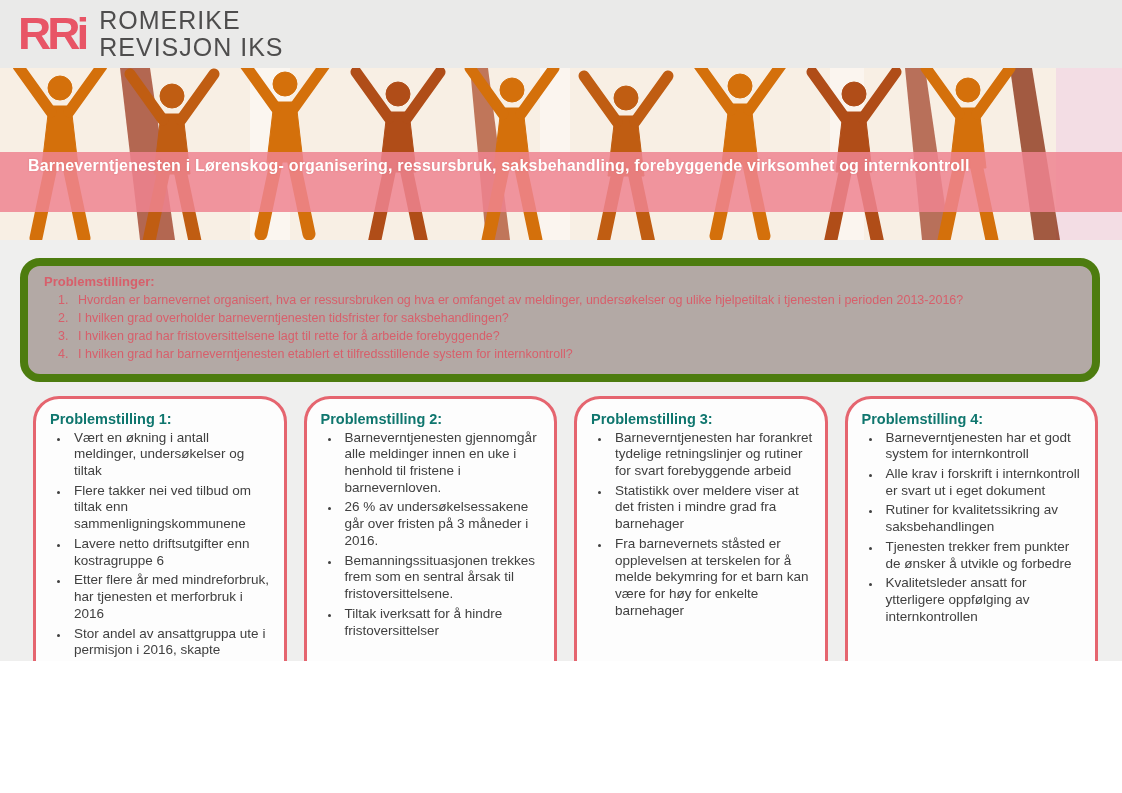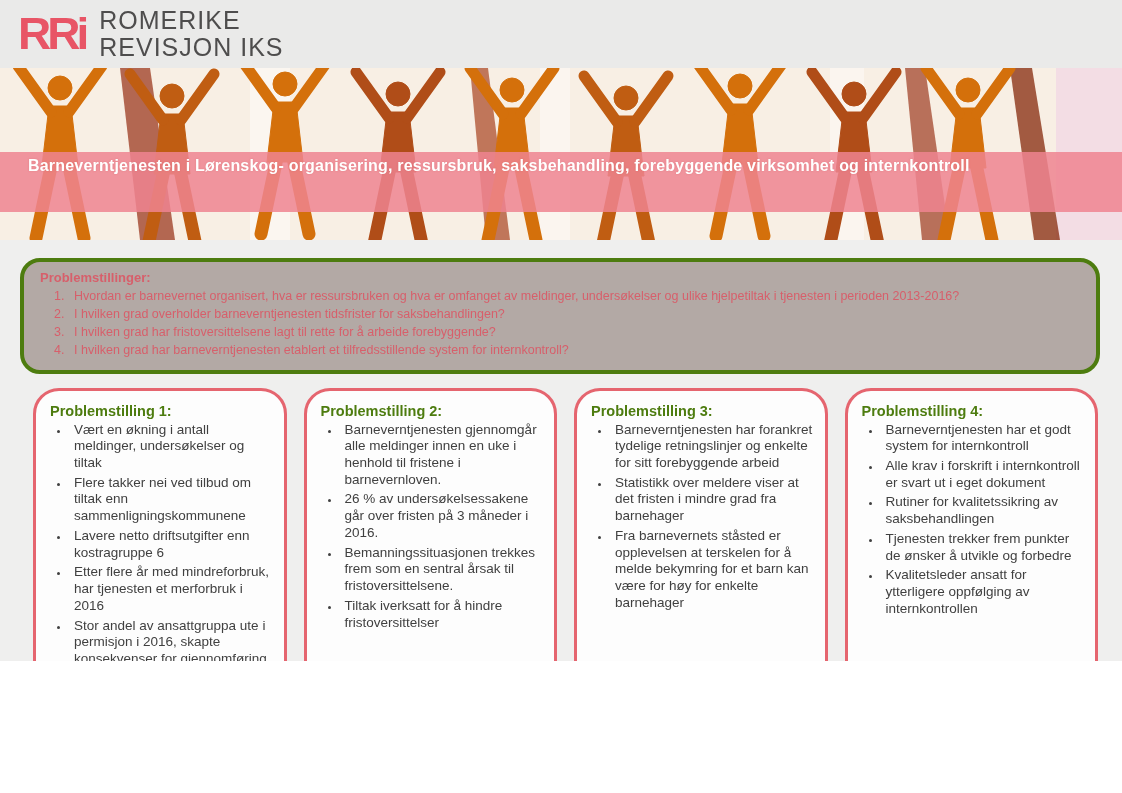--- a/index.html
+++ b/index.html
@@ -19,36 +19,36 @@
   
   .header-img{position:relative;width:1122px;height:172px;overflow:hidden;}
   .header-img svg{display:block;}
   .banner-title{
     position:absolute;left:28px;top:160px;width:1070px;
     color:#ffffff;font-size:16px;font-weight:bold;letter-spacing:.2px;
     text-shadow:0 0 2px rgba(200,80,80,.35);
   }
   
   .panel{
-    margin:18px 22px 0 20px;background:#b3a9a5;border:4px solid #4d7c0f;
+    margin:18px 22px 0 20px;background:#b3a9a5;border:8px solid #4d7c0f;
     border-radius:20px;padding:8px 16px 10px 16px;color:#d75f6b;box-sizing:border-box;
   }
   .panel-heading{font-size:13px;font-weight:bold;margin:0 0 2px 0;}
   .panel ol{margin:0;padding-left:28px;font-size:12.5px;line-height:1.45;}
   .panel ol li{padding-left:6px;}
   
   .boxes{
     display:grid;grid-template-columns:repeat(4,1fr);column-gap:17px;
     margin:14px 24px 0 33px;
   }
   .pbox{
     background:#fdfdfd;border:3px solid #e5656f;border-radius:26px;
     padding:12px 12px 12px 14px;min-height:272px;box-sizing:border-box;
   }
-  .pbox-heading{color:#4d7c0f;font-size:14.5px;font-weight:bold;margin:0 0 3px 0;}
+  .pbox-heading{color:#0f766e;font-size:14.5px;font-weight:bold;margin:0 0 3px 0;}
   .pbox ul{margin:0;padding-left:20px;color:#404040;font-size:13.5px;line-height:1.24;}
   .pbox ul li{margin-bottom:3px;padding-left:4px;}
   .pbox ul li::marker{font-size:11px;}
   
   .recs{
     margin:13px 22px 0 20px;background:#f1f1f0;border:3px solid #e5656f;
     border-radius:22px;padding:8px 16px 12px 16px;box-sizing:border-box;min-height:112px;
   }
   .recs-heading{color:#d75f6b;font-size:13px;font-weight:bold;margin:0;}
   .recs p{margin:2px 0 0 0;color:#0f766e;font-size:12.8px;font-style:italic;line-height:1.35;}
@@ -133,21 +133,21 @@
         <li>Barneverntjenesten gjennomgår alle meldinger innen en uke i henhold til fristene i barnevernloven.</li>
         <li>26 % av undersøkelsessakene går over fristen på 3 måneder i 2016.</li>
         <li>Bemanningssituasjonen trekkes frem som en sentral årsak til fristoversittelsene.</li>
         <li>Tiltak iverksatt for å hindre fristoversittelser</li>
       </ul>
     </div>
 
     <div class="pbox">
       <p class="pbox-heading">Problemstilling 3:</p>
       <ul>
-        <li>Barneverntjenesten har forankret tydelige retningslinjer og enkelte for sitt forebyggende arbeid</li>
+        <li>Barneverntjenesten har forankret tydelige retningslinjer og rutiner for svart forebyggende arbeid</li>
         <li>Statistikk over meldere viser at det fristen i mindre grad fra barnehager</li>
         <li>Fra barnevernets ståsted er opplevelsen at terskelen for å melde bekymring for et barn kan være for høy for enkelte barnehager</li>
       </ul>
     </div>
 
     <div class="pbox">
       <p class="pbox-heading">Problemstilling 4:</p>
       <ul>
         <li>Barneverntjenesten har et godt system for internkontroll</li>
         <li>Alle krav i forskrift i internkontroll er svart ut i eget dokument</li>

